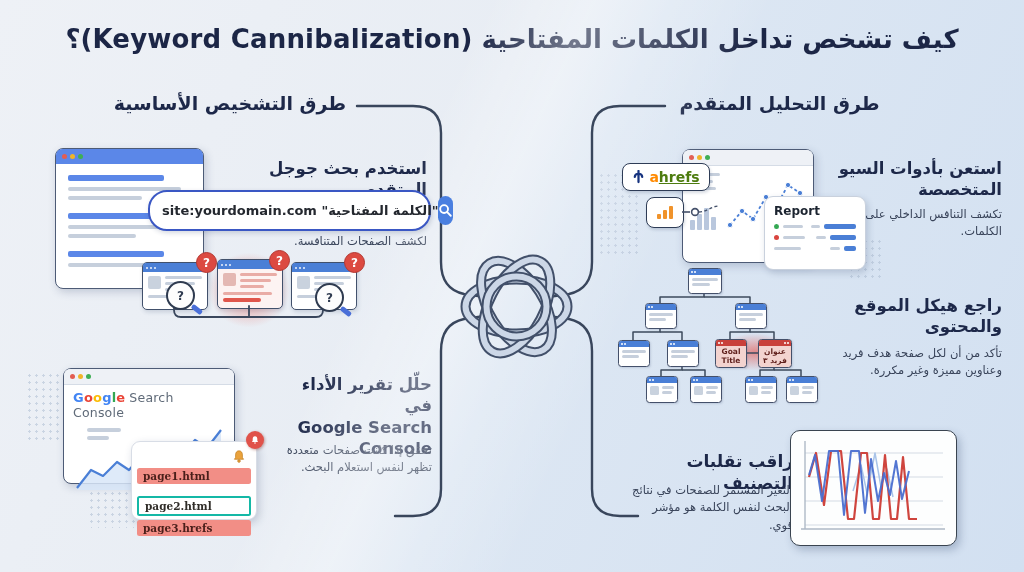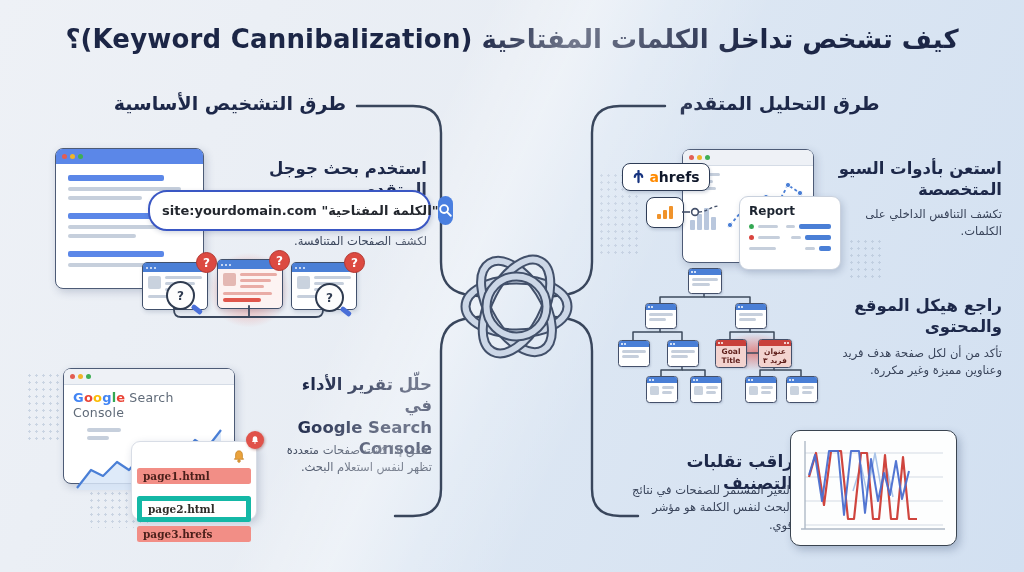--- a/index.html
+++ b/index.html
@@ -40,21 +40,21 @@
     justify-content:center;box-shadow:1px 2px 3px rgba(40,60,100,.18);}
   .tree-card{position:absolute;background:#fff;border:1.3px solid #44506a;border-radius:3.5px;box-shadow:1px 1px 2px rgba(40,60,100,.15);}
   .tree-head{height:6px;background:#4a7fd6;border-radius:2px 2px 0 0;display:flex;align-items:center;gap:1.5px;padding:0 2px;}
   .tree-head .wd{width:1.6px;height:1.6px;border-radius:50%;background:rgba(255,255,255,.9);}
   .tree-card.red{background:#f3d3cf;}
   .tree-card.red .tree-head{background:#c9403a;}
   .tree-txt{font-size:7.5px;font-weight:bold;color:#5f1f1b;text-align:center;line-height:1.18;padding-top:2px;}
   .page-row{height:16px;border-radius:2.5px;margin:0 0 4px 0;display:flex;align-items:center;padding:0 6px;
     font-family:"DejaVu Serif",serif;font-weight:bold;font-size:10.5px;color:#4a1f1a;}
   .page-row.pink{background:#f28e86;}
-  .page-row.white{background:#fff;color:#2f2c28;border:5px solid #14b8a6;margin-top:12px;}
+  .page-row.white{background:#fff;color:#2f2c28;border:2px solid #14b8a6;margin-top:12px;}
   .gsc-logo{font-size:13px;font-weight:bold;letter-spacing:.2px;}
   .gsc-rest{color:#5f6a78;font-weight:normal;margin-left:4px;font-size:12.5px;}
   .gl-b{color:#4285F4;} .gl-r{color:#EA4335;} .gl-y{color:#FBBC05;} .gl-g{color:#34A853;}
   svg{display:block;}
 </style>
 </head>
 <body>
 
 <div class="canvas">
 
@@ -267,38 +267,38 @@
             <circle cx="74" cy="20" r="2.6"></circle>
         </g>
       </svg>
     </div>
   </div>
 
   <div class="badge" style="left:622px;top:163px;width:86px;height:26px;gap:4px;z-index:3;">
     <svg width="13" height="14" viewBox="0 0 14 15">
       <path d="M7 1 V13 M7 4 C4.5 4 3 5.5 3 7.5 M7 4 C9.5 4 11 5.5 11 7.5" fill="none" stroke="#16337f" stroke-width="2.4" stroke-linecap="round"></path>
     </svg>
-    <span style="font-size:14px;font-weight:bold;"><span style="color:#ff8a00;">a</span><span style="color:#0f172a;">hrefs</span></span>
+    <span style="font-size:14px;font-weight:bold;"><span style="color:#ff8a00;">a</span><span style="color:#4d7c0f;text-decoration:underline;">hrefs</span></span>
   </div>
 
   <div class="badge" style="left:646px;top:197px;width:36px;height:29px;z-index:3;">
     <div style="display:flex;align-items:flex-end;gap:2px;">
       <div style="width:4px;height:5px;background:#f0932b;border-radius:1px;"></div>
       <div style="width:4px;height:9px;background:#f0932b;border-radius:1px;"></div>
       <div style="width:4px;height:13px;background:#f0932b;border-radius:1px;"></div>
     </div>
   </div>
   <svg class="abs" style="left:682px;top:203px;z-index:4;" width="42" height="18">
     <line x1="0" y1="9" x2="8" y2="9" stroke="#44506a" stroke-width="1.6"></line>
     <circle cx="13" cy="9" r="3.4" fill="#fff" stroke="#44506a" stroke-width="1.6"></circle>
     <path d="M17 9 C24 9 28 4 36 3" fill="none" stroke="#44506a" stroke-width="1.4" stroke-dasharray="3 2.5"></path>
   </svg>
 
 
-  <div class="abs" style="left:739px;top:196px;width:102px;height:74px;background:#fff;border:1.4px solid #c9d1dd;border-radius:9px;
+  <div class="abs" style="left:764px;top:196px;width:102px;height:74px;background:#fff;border:1.4px solid #c9d1dd;border-radius:9px;
        box-shadow:2px 3px 7px rgba(40,60,100,.2);z-index:3;padding:7px 9px;box-sizing:border-box;">
     <div style="font-size:12px;font-weight:bold;color:#1c2430;margin-bottom:6px;">Report</div>
     <div style="display:flex;align-items:center;gap:4px;margin-bottom:6px;">
       <span style="width:5px;height:5px;border-radius:50%;background:#34a853;"></span>
       <span class="ln" style="width:22px;height:3.5px;"></span>
       <span style="flex:1;"></span>
       <span class="ln" style="width:10px;height:3.5px;"></span>
       <span style="width:34px;height:5px;border-radius:2px;background:#4a7fd6;"></span>
     </div>
     <div style="display:flex;align-items:center;gap:4px;margin-bottom:6px;">

